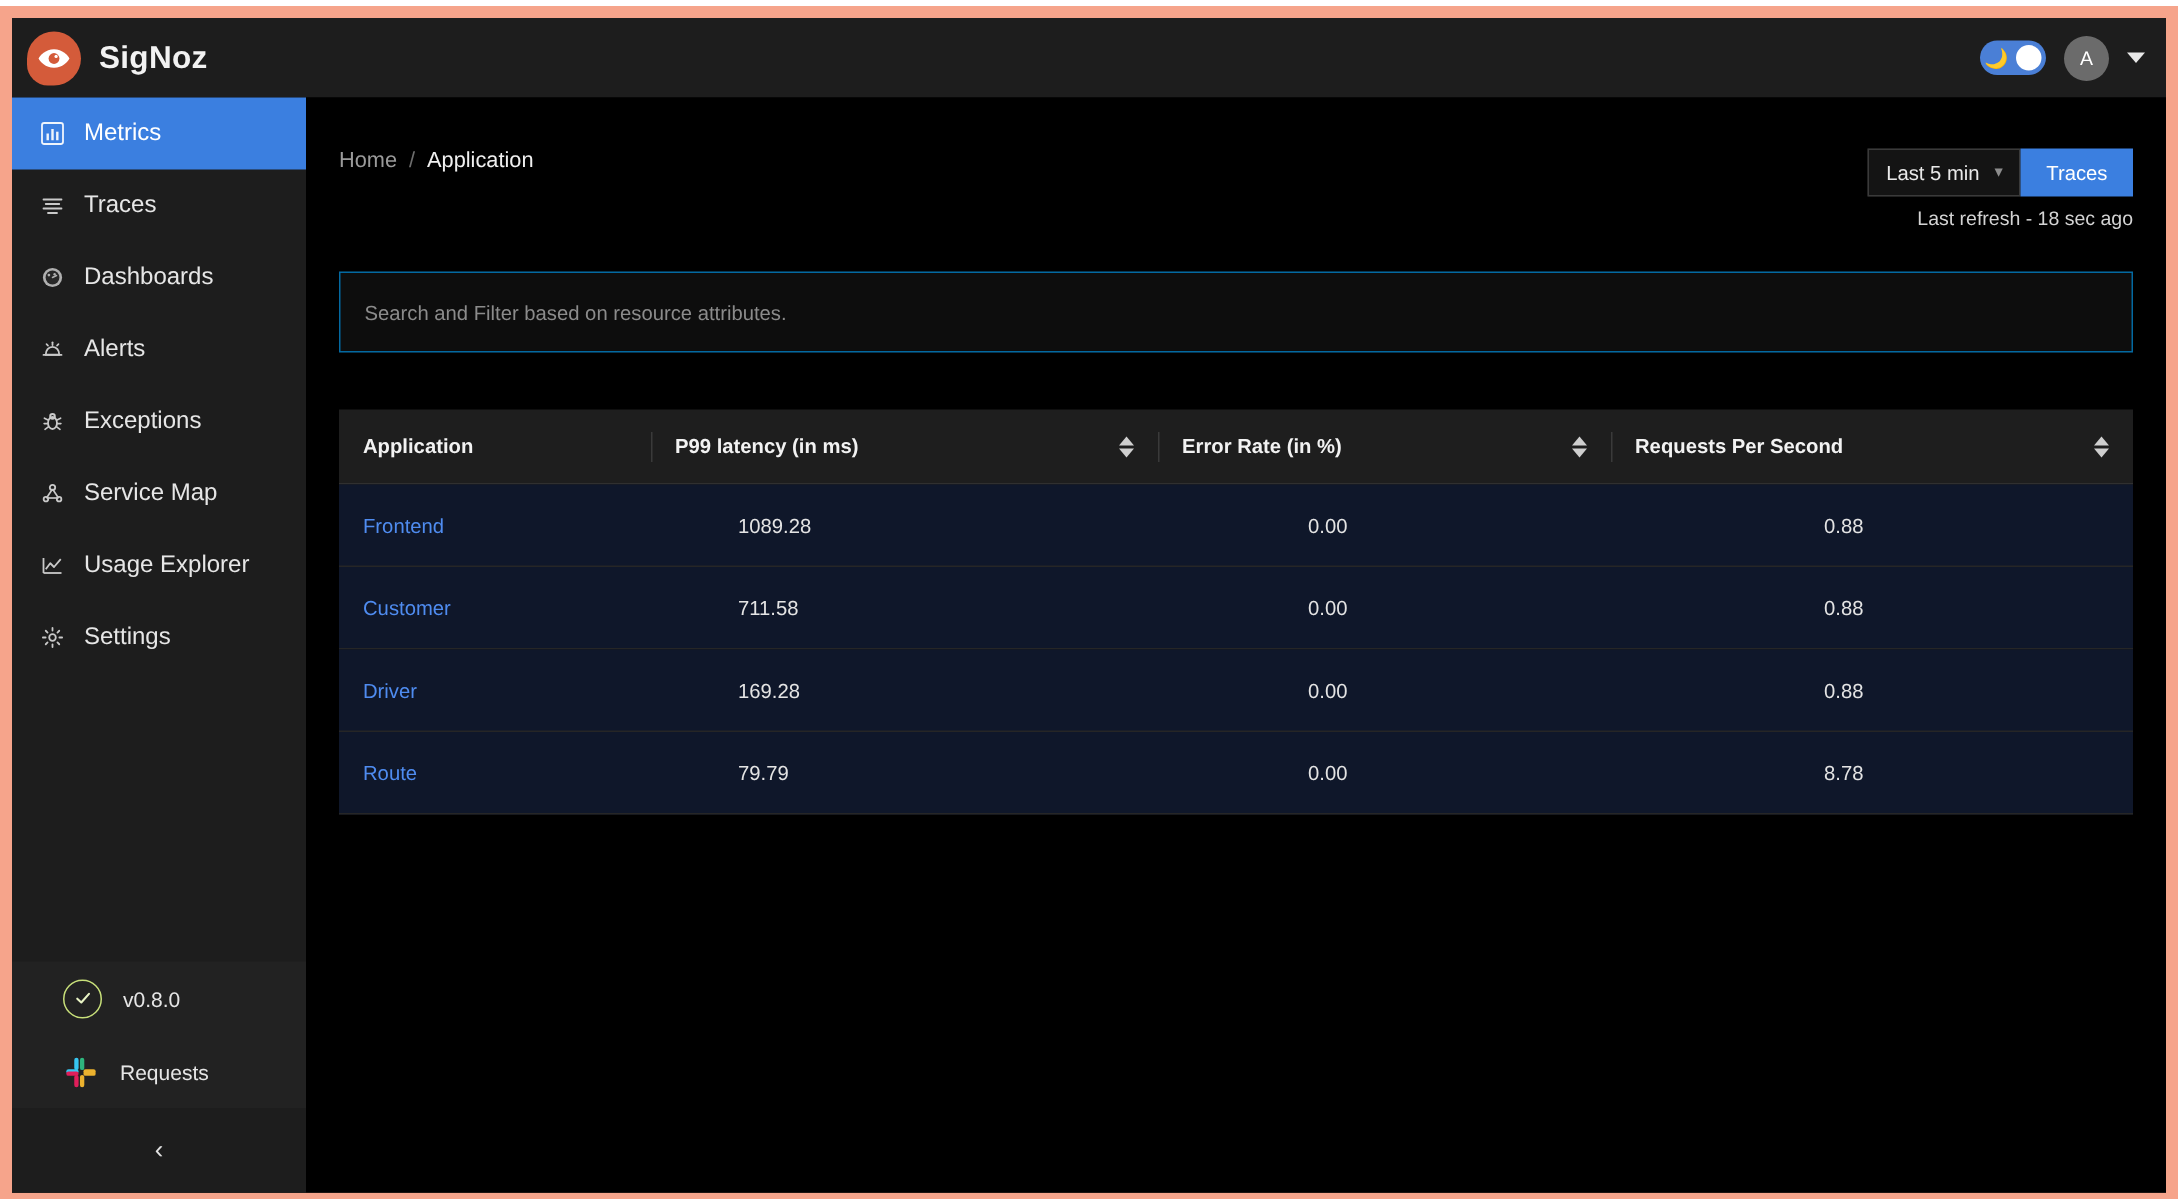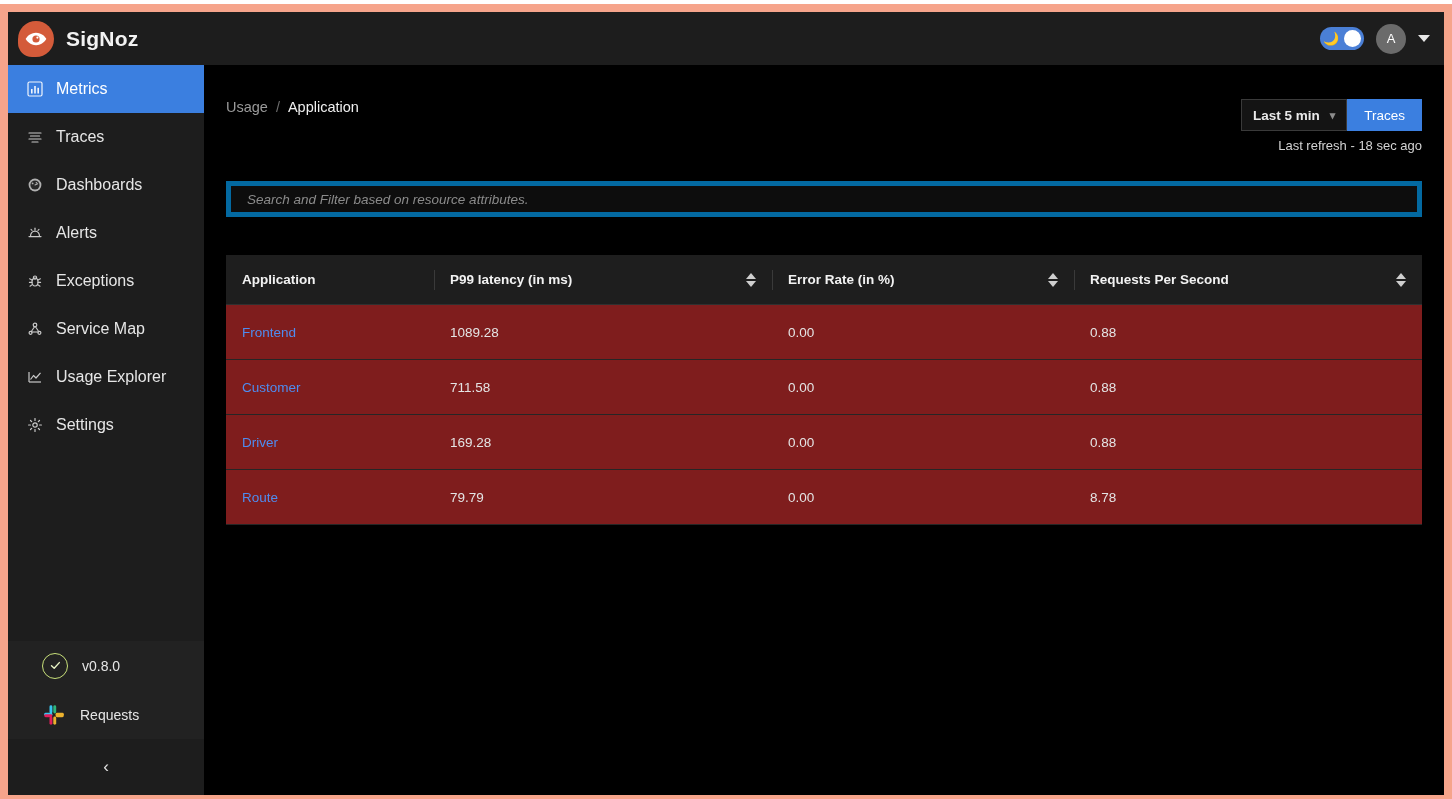--- a/index.html
+++ b/index.html
@@ -178,21 +178,20 @@
   .time-row { display: flex; align-items: stretch; }
   .range-select {
     height: 32px;
     background: #141414;
     border: 1px solid #3a3a3a;
     color: #e9e9e9;
     font-size: 13.5px;
     display: flex; align-items: center; gap: 10px;
     padding: 0 11px;
     cursor: pointer;
-    font-weight: bold;
   }
   .range-select .chev {
     color: #8d8d8d; font-size: 11px; line-height: 1;
   }
   .refresh-btn {
     height: 32px;
     background: #3b7fe0;
     color: #ffffff;
     border: none;
     font-size: 13.5px;
@@ -202,41 +201,40 @@
   }
   .last-refresh {
     margin-top: 7px;
     font-size: 13px;
     color: #d3d3d3;
   }
 
   .search-wrap { margin-top: 28px; }
   .search-input {
     width: 100%;
-    height: 36px;
+    height: 54px;
     background: #0d0d0d;
-    border: 5px solid #0369a1;
+    border: 1px solid #0369a1;
     color: #dcdcdc;
     font-size: 13.5px;
     font-family: inherit;
     padding: 0 16px;
     outline: none;
-    font-style: italic;
   }
   .search-input::placeholder { color: #8b8b8b; }
 
   
   .table { margin-top: 38px; width: 100%; }
   .trow {
     display: flex;
     align-items: center;
     border-bottom: 1px solid #262626;
   }
   .thead { background: #1e1e1e; height: 50px; border-bottom: 1px solid #303030; }
-  .trow.data { height: 55px; background: #7f1d1d; }
+  .trow.data { height: 55px; background: #0f172a; gap: 42px; }
   .cell {
     padding: 0 16px;
     font-size: 13.5px;
     color: #e4e4e4;
     display: flex;
     align-items: center;
     min-width: 0;
   }
   .c-app { flex: 0 0 208px; }
   .c-lat { flex: 0 0 338px; }
@@ -452,21 +450,21 @@
 
       <div class="collapse-row">
         <span>‹</span>
       </div>
     </div>
 
     <div class="main">
 
       <div class="main-head">
         <div class="breadcrumb">
-          <span class="crumb-link">Usage</span>
+          <span class="crumb-link">Home</span>
           <span class="sep">/</span>
           <span class="crumb-current">Application</span>
         </div>
 
         <div class="time-controls">
           <div class="time-row">
             <div class="range-select">
               <span>Last 5 min</span>
               <span class="chev">▾</span>
             </div>

